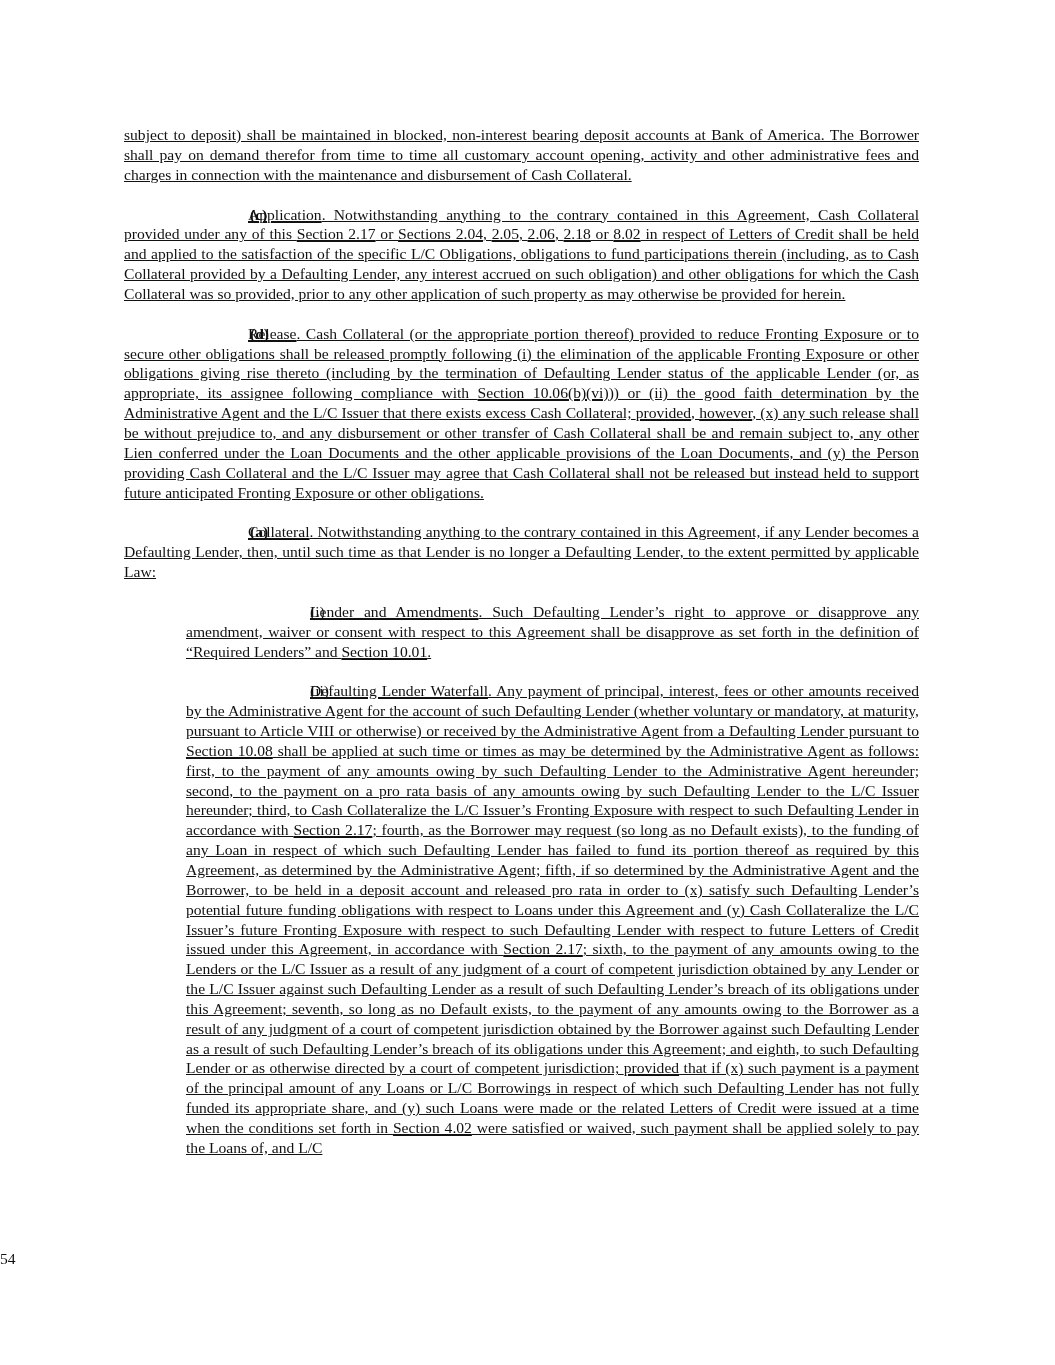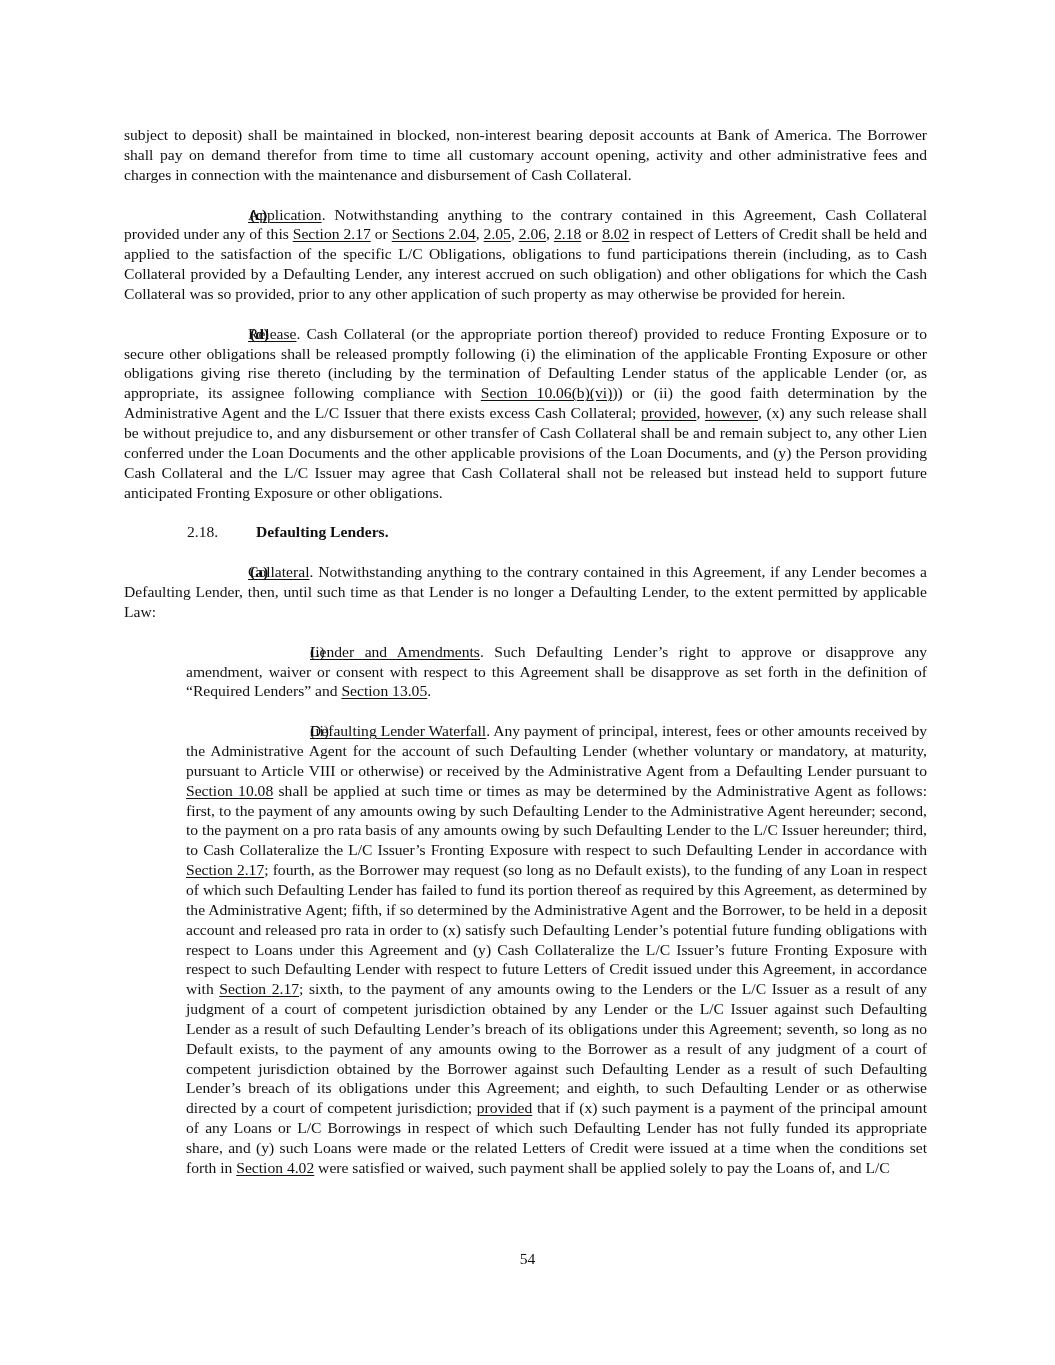--- a/index.html
+++ b/index.html
@@ -13,23 +13,24 @@
     }
     .page {
       position: absolute;
       left: 124px;
       top: 125px;
       width: 807px;
       font-size: 15.6px;
       line-height: 19.85px;
     }
     .para {
-      margin: 0 4px 20px 0;
+      margin: 0 12px 20px 0;
       text-align: justify;
       text-align-last: left;
+      text-decoration: underline;
     }
     .para.first-indent { text-indent: 63px; }
     .para.sub {
       margin-left: 62px;
       text-indent: 62px;
     }
     .u { text-decoration: underline; text-underline-offset: 2px; text-decoration-thickness: 1px; }
     .b { font-weight: bold; }
     .tab { display: inline-block; }
     .tab-label-a { width: 40px; }
@@ -37,31 +38,29 @@
     .heading {
       margin: 0 0 20px 0;
       padding-left: 63px;
     }
     .heading .num { display: inline-block; width: 69px; }
     .page-number {
       position: absolute;
       left: 0;
       width: 1055px;
       top: 1250px;
-      text-align: center;
       font-size: 15.6px;
       font-family: "Liberation Serif", "DejaVu Serif", serif;
     }
   </style>
 </head>
 <body>
 
 <div class="page" id="doc-body">
     <p class="para"><span>subject to deposit) shall be maintained in blocked, non-interest bearing deposit accounts at Bank of America. The Borrower shall pay on demand therefor from time to time all customary account opening, activity and other administrative fees and charges in connection with the maintenance and disbursement of Cash Collateral.</span></p>
     <p class="para first-indent"><span class="tab b tab-label-a" style="width: 61px;">(c)</span><span class="u">Application</span><span>. Notwithstanding anything to the contrary contained in this Agreement, Cash Collateral provided under any of this </span><span class="u">Section 2.17</span><span> or </span><span class="u">Sections 2.04</span><span>, </span><span class="u">2.05</span><span>, </span><span class="u">2.06</span><span>, </span><span class="u">2.18</span><span> or </span><span class="u">8.02</span><span> in respect of Letters of Credit shall be held and applied to the satisfaction of the specific L/C Obligations, obligations to fund participations therein (including, as to Cash Collateral provided by a Defaulting Lender, any interest accrued on such obligation) and other obligations for which the Cash Collateral was so provided, prior to any other application of such property as may otherwise be provided for herein.</span></p>
     <p class="para first-indent"><span class="tab b tab-label-a" style="width: 61px;">(d)</span><span class="u">Release</span><span>. Cash Collateral (or the appropriate portion thereof) provided to reduce Fronting Exposure or to secure other obligations shall be released promptly following (i) the elimination of the applicable Fronting Exposure or other obligations giving rise thereto (including by the termination of Defaulting Lender status of the applicable Lender (or, as appropriate, its assignee following compliance with </span><span class="u">Section 10.06(b)(vi)</span><span>)) or (ii) the good faith determination by the Administrative Agent and the L/C Issuer that there exists excess Cash Collateral; </span><span class="u">provided</span><span>, </span><span class="u">however</span><span>, (x) any such release shall be without prejudice to, and any disbursement or other transfer of Cash Collateral shall be and remain subject to, any other Lien conferred under the Loan Documents and the other applicable provisions of the Loan Documents, and (y) the Person providing Cash Collateral and the L/C Issuer may agree that Cash Collateral shall not be released but instead held to support future anticipated Fronting Exposure or other obligations.</span></p>
-    <p class="heading"><span class="num">2.18.</span><span class="b">Defaulting Lenders.</span></p>
     <p class="para first-indent"><span class="tab b tab-label-a" style="width: 61px;">(a)</span><span class="u">Collateral</span><span>. Notwithstanding anything to the contrary contained in this Agreement, if any Lender becomes a Defaulting Lender, then, until such time as that Lender is no longer a Defaulting Lender, to the extent permitted by applicable Law:</span></p>
-    <p class="para sub"><span class="tab tab-label-roman">(i)</span><span class="u">Lender and Amendments</span><span>. Such Defaulting Lender’s right to approve or disapprove any amendment, waiver or consent with respect to this Agreement shall be disapprove as set forth in the definition of “Required Lenders” and </span><span class="u">Section 13.05</span><span>.</span></p>
+    <p class="para sub"><span class="tab tab-label-roman">(i)</span><span class="u">Lender and Amendments</span><span>. Such Defaulting Lender’s right to approve or disapprove any amendment, waiver or consent with respect to this Agreement shall be disapprove as set forth in the definition of “Required Lenders” and </span><span class="u">Section 10.01</span><span>.</span></p>
     <p class="para sub"><span class="tab tab-label-roman">(ii)</span><span class="u">Defaulting Lender Waterfall</span><span>. Any payment of principal, interest, fees or other amounts received by the Administrative Agent for the account of such Defaulting Lender (whether voluntary or mandatory, at maturity, pursuant to Article VIII or otherwise) or received by the Administrative Agent from a Defaulting Lender pursuant to </span><span class="u">Section 10.08</span><span> shall be applied at such time or times as may be determined by the Administrative Agent as follows: first, to the payment of any amounts owing by such Defaulting Lender to the Administrative Agent hereunder; second, to the payment on a pro rata basis of any amounts owing by such Defaulting Lender to the L/C Issuer hereunder; third, to Cash Collateralize the L/C Issuer’s Fronting Exposure with respect to such Defaulting Lender in accordance with </span><span class="u">Section 2.17</span><span>; fourth, as the Borrower may request (so long as no Default exists), to the funding of any Loan in respect of which such Defaulting Lender has failed to fund its portion thereof as required by this Agreement, as determined by the Administrative Agent; fifth, if so determined by the Administrative Agent and the Borrower, to be held in a deposit account and released pro rata in order to (x) satisfy such Defaulting Lender’s potential future funding obligations with respect to Loans under this Agreement and (y) Cash Collateralize the L/C Issuer’s future Fronting Exposure with respect to such Defaulting Lender with respect to future Letters of Credit issued under this Agreement, in accordance with </span><span class="u">Section 2.17</span><span>; sixth, to the payment of any amounts owing to the Lenders or the L/C Issuer as a result of any judgment of a court of competent jurisdiction obtained by any Lender or the L/C Issuer against such Defaulting Lender as a result of such Defaulting Lender’s breach of its obligations under this Agreement; seventh, so long as no Default exists, to the payment of any amounts owing to the Borrower as a result of any judgment of a court of competent jurisdiction obtained by the Borrower against such Defaulting Lender as a result of such Defaulting Lender’s breach of its obligations under this Agreement; and eighth, to such Defaulting Lender or as otherwise directed by a court of competent jurisdiction; </span><span class="u">provided</span><span> that if (x) such payment is a payment of the principal amount of any Loans or L/C Borrowings in respect of which such Defaulting Lender has not fully funded its appropriate share, and (y) such Loans were made or the related Letters of Credit were issued at a time when the conditions set forth in </span><span class="u">Section 4.02</span><span> were satisfied or waived, such payment shall be applied solely to pay the Loans of, and L/C</span></p>
   </div>
 
 <div class="page-number">54</div>
 
 </body></html>

